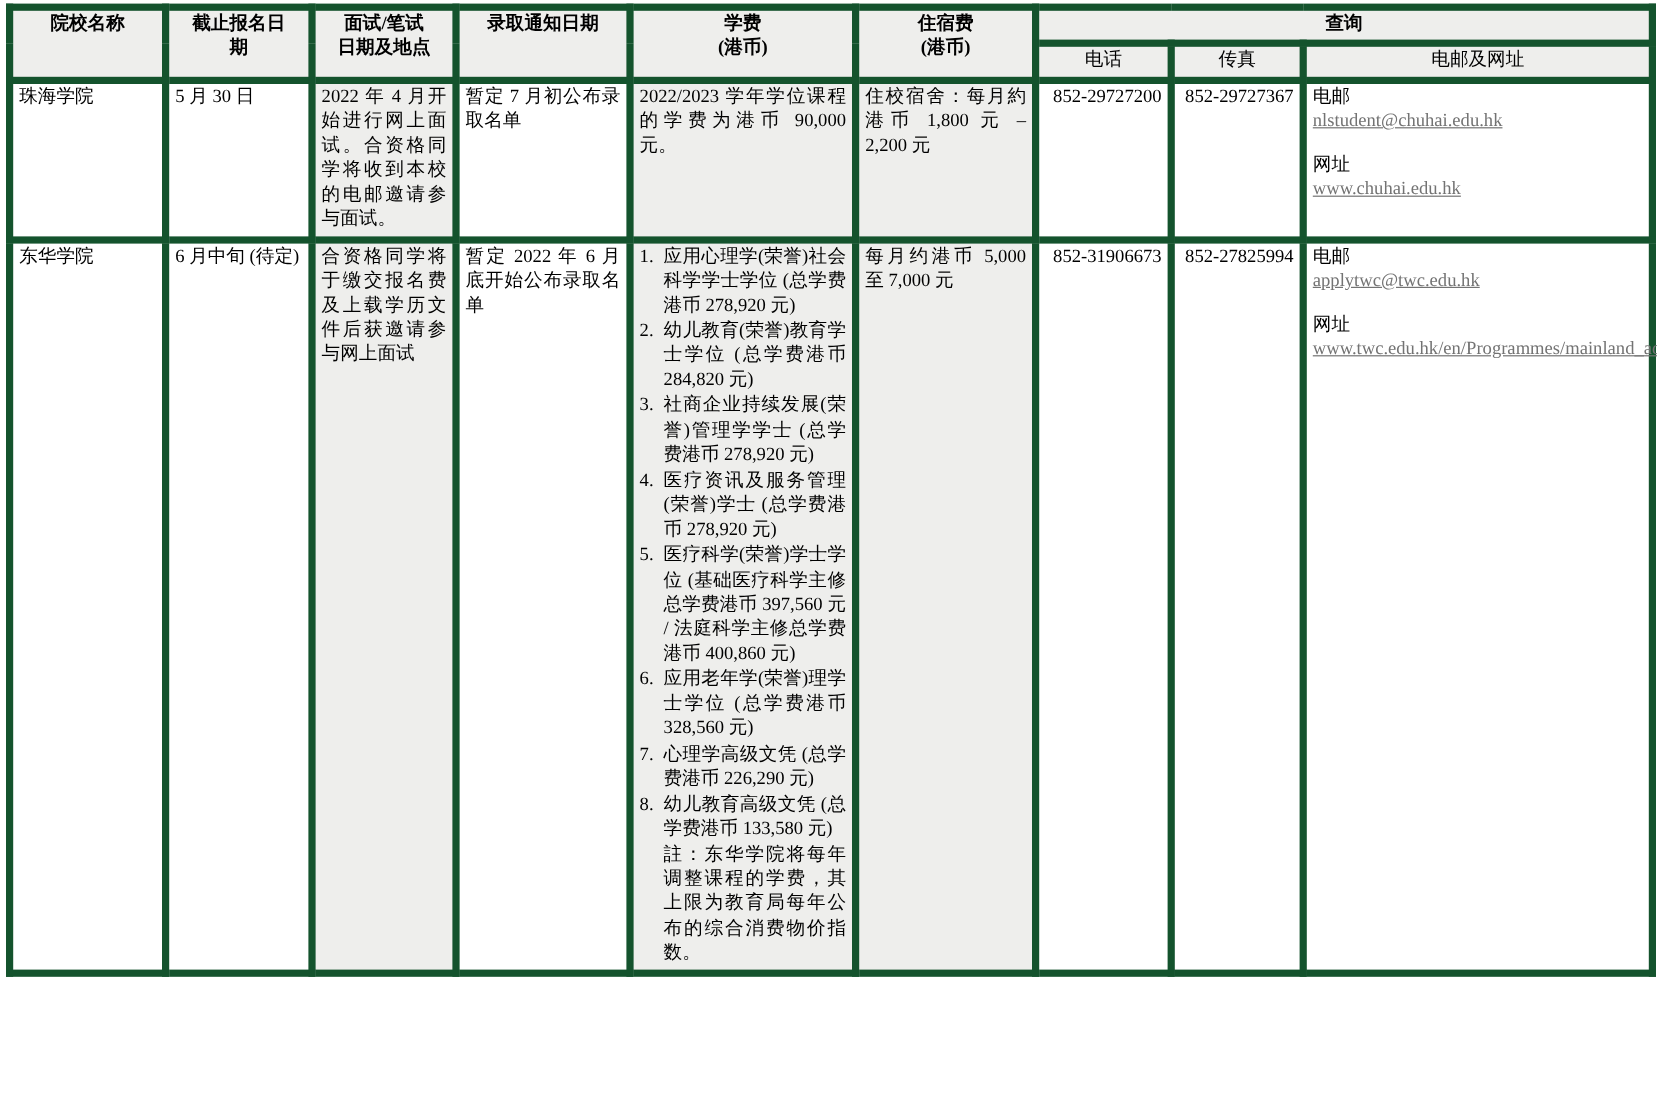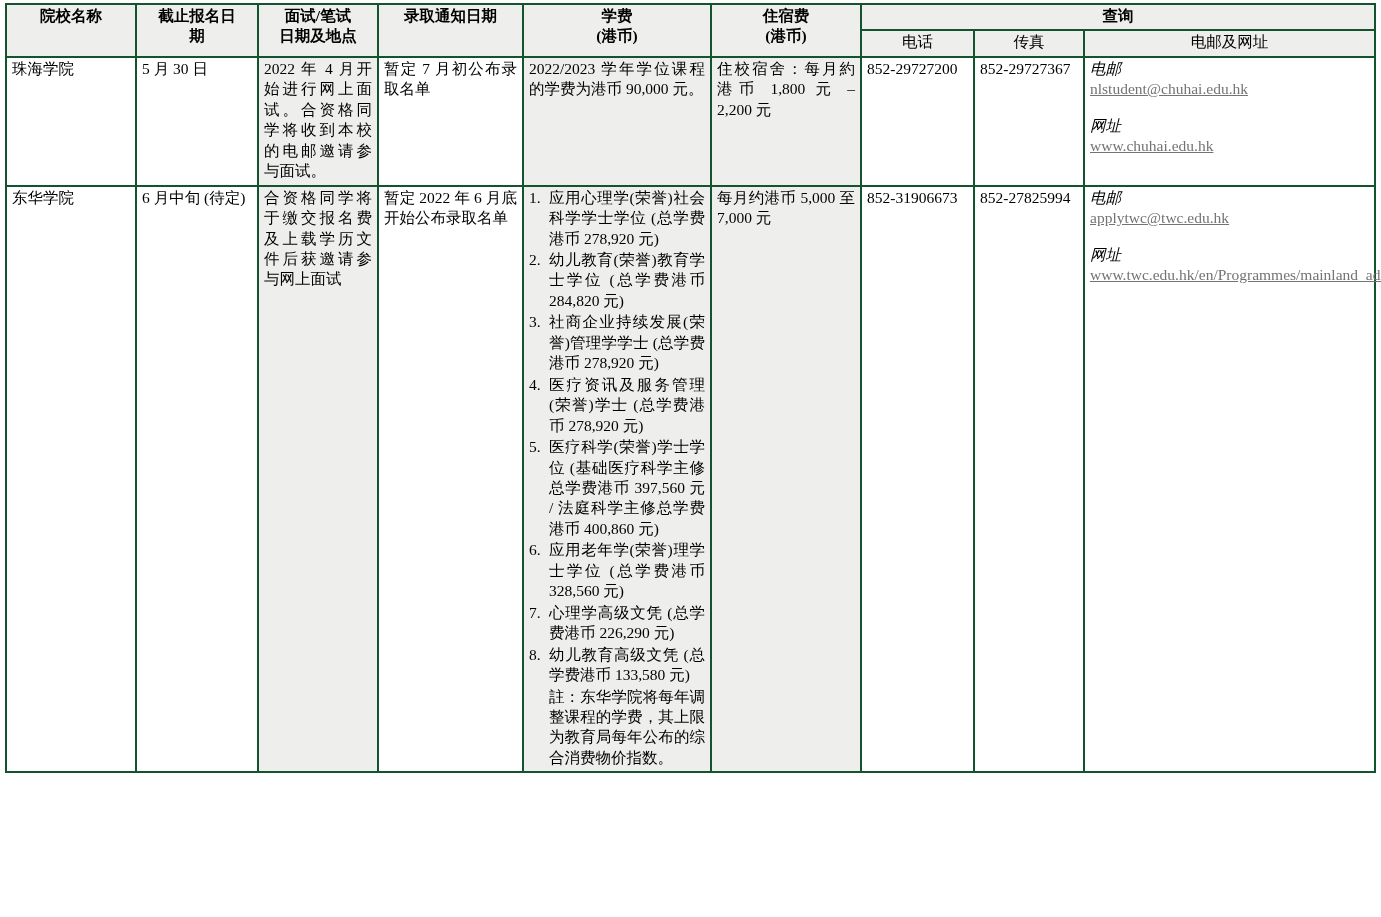--- a/index.html
+++ b/index.html
@@ -21,21 +21,21 @@
     box-sizing: border-box;
   }
   table.main {
     border-collapse: collapse;
     width: 1369px;
     margin-left: 5px;
     margin-top: 3px;
     table-layout: fixed;
   }
   table.main td, table.main th {
-    border: 2px solid #14532d;
+    border: 6px solid #14532d;
     vertical-align: top;
     padding: 1px 5px 3px 5px;
     font-size: 15.5px;
     line-height: 1.32;
   }
   thead th {
     background: #eeeeec;
     text-align: center;
     font-weight: bold;
     vertical-align: middle;
@@ -78,28 +78,28 @@
   ul.courses li .num {
     position: absolute;
     left: 0;
     top: 0;
   }
   .note {
     text-align: justify;
     text-justify: inter-ideograph;
     padding-left: 20px;
   }
-  .email-block { margin: 0; font-style: italic; }
+  .email-block { margin: 0; }
   .gap { height: 16px; }
   .link {
     text-decoration: underline;
     color: #737373;
   }
   .label { display: block; }
-  .tel { text-align: left; }
+  .tel { text-align: right; }
   .sub-head-row th {
     font-weight: normal;
   }
 </style>
 </head>
 <body>
 
 <div class="page">
   <table class="main">
     <colgroup>

